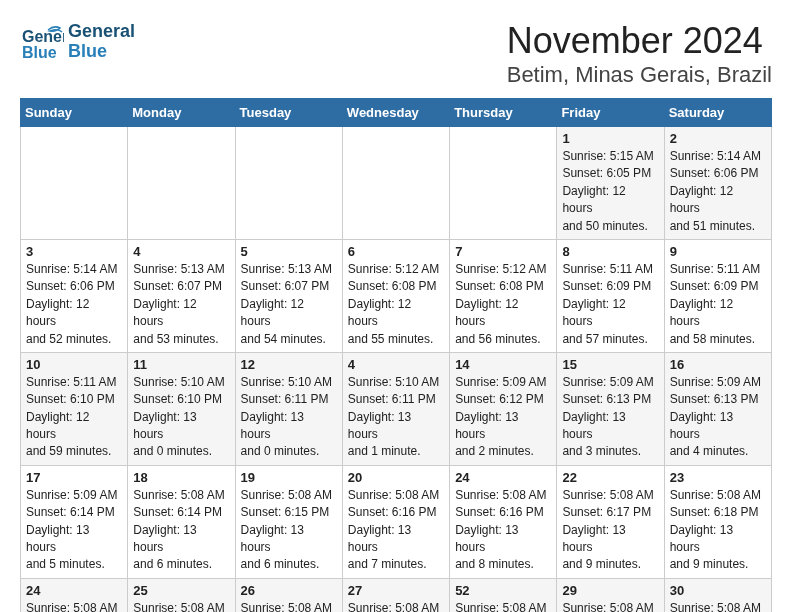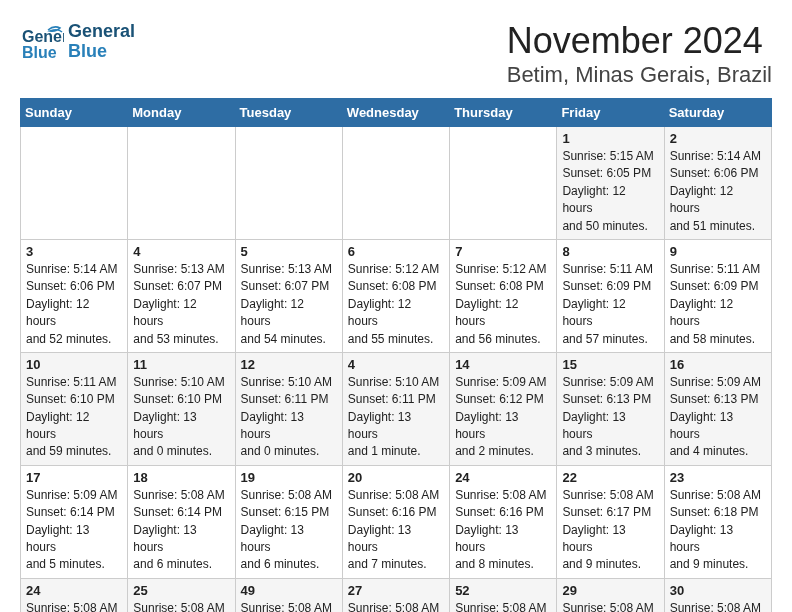--- a/index.html
+++ b/index.html
@@ -293,21 +293,21 @@
 and 10 minutes.</div>
         </td>
         <td>
           <span class="day-num">25</span>
           <div class="day-info" style="white-space: pre-line;">Sunrise: 5:08 AM
 Sunset: 6:19 PM
 Daylight: 13 hours
 and 11 minutes.</div>
         </td>
         <td>
-          <span class="day-num">49</span>
+          <span class="day-num">26</span>
           <div class="day-info" style="white-space: pre-line;">Sunrise: 5:08 AM
 Sunset: 6:19 PM
 Daylight: 13 hours
 and 11 minutes.</div>
         </td>
         <td>
           <span class="day-num">27</span>
           <div class="day-info" style="white-space: pre-line;">Sunrise: 5:08 AM
 Sunset: 6:20 PM
 Daylight: 13 hours

